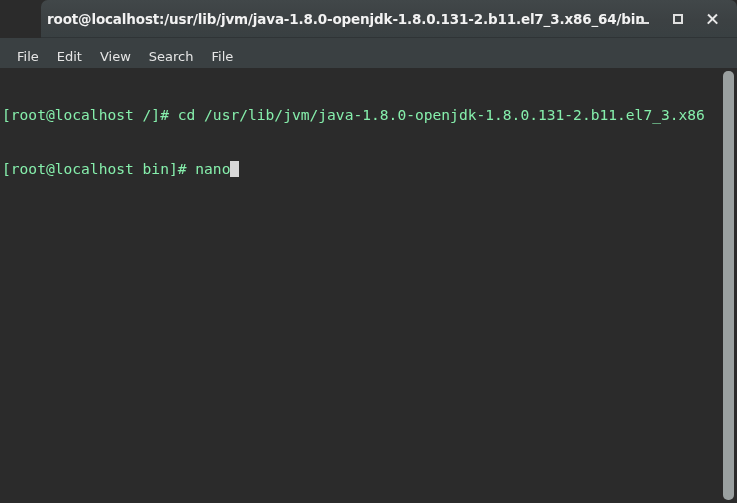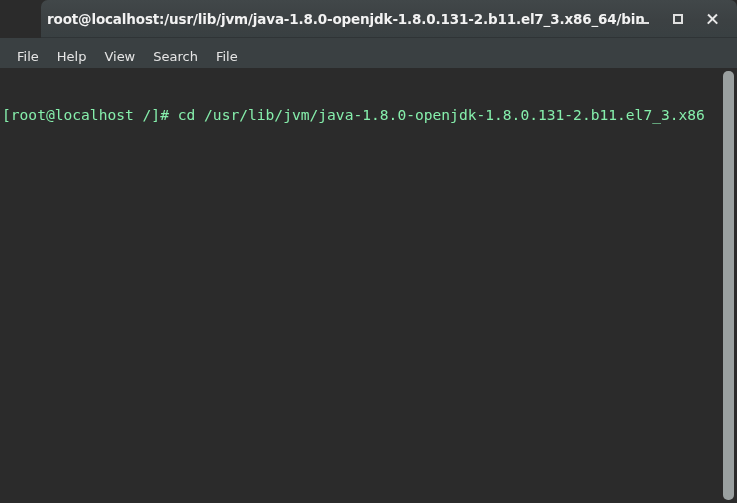--- a/index.html
+++ b/index.html
@@ -187,29 +187,30 @@
         <span class="glyph-max"></span>
       </div>
       <div class="win-btn">
         <span class="glyph-close"></span>
       </div>
     </div>
   </div>
 
   <div class="menubar">
     <div class="menu-item">File</div>
-    <div class="menu-item">Help</div>
+    <div class="menu-item">Edit</div>
     <div class="menu-item">View</div>
     <div class="menu-item">Search</div>
     <div class="menu-item">File</div>
   </div>
 
   <div class="terminal-wrap">
     <div class="terminal">
       <div class="term-line">[root@localhost /]# cd /usr/lib/jvm/java-1.8.0-openjdk-1.8.0.131-2.b11.el7_3.x86</div>
+      <div class="term-line"><span>[root@localhost bin]# nano</span><span class="cursor"></span></div>
     </div>
 
     <div class="scrollbar">
       <div class="scroll-thumb"></div>
     </div>
   </div>
 
 </div>
 
 </body></html>

